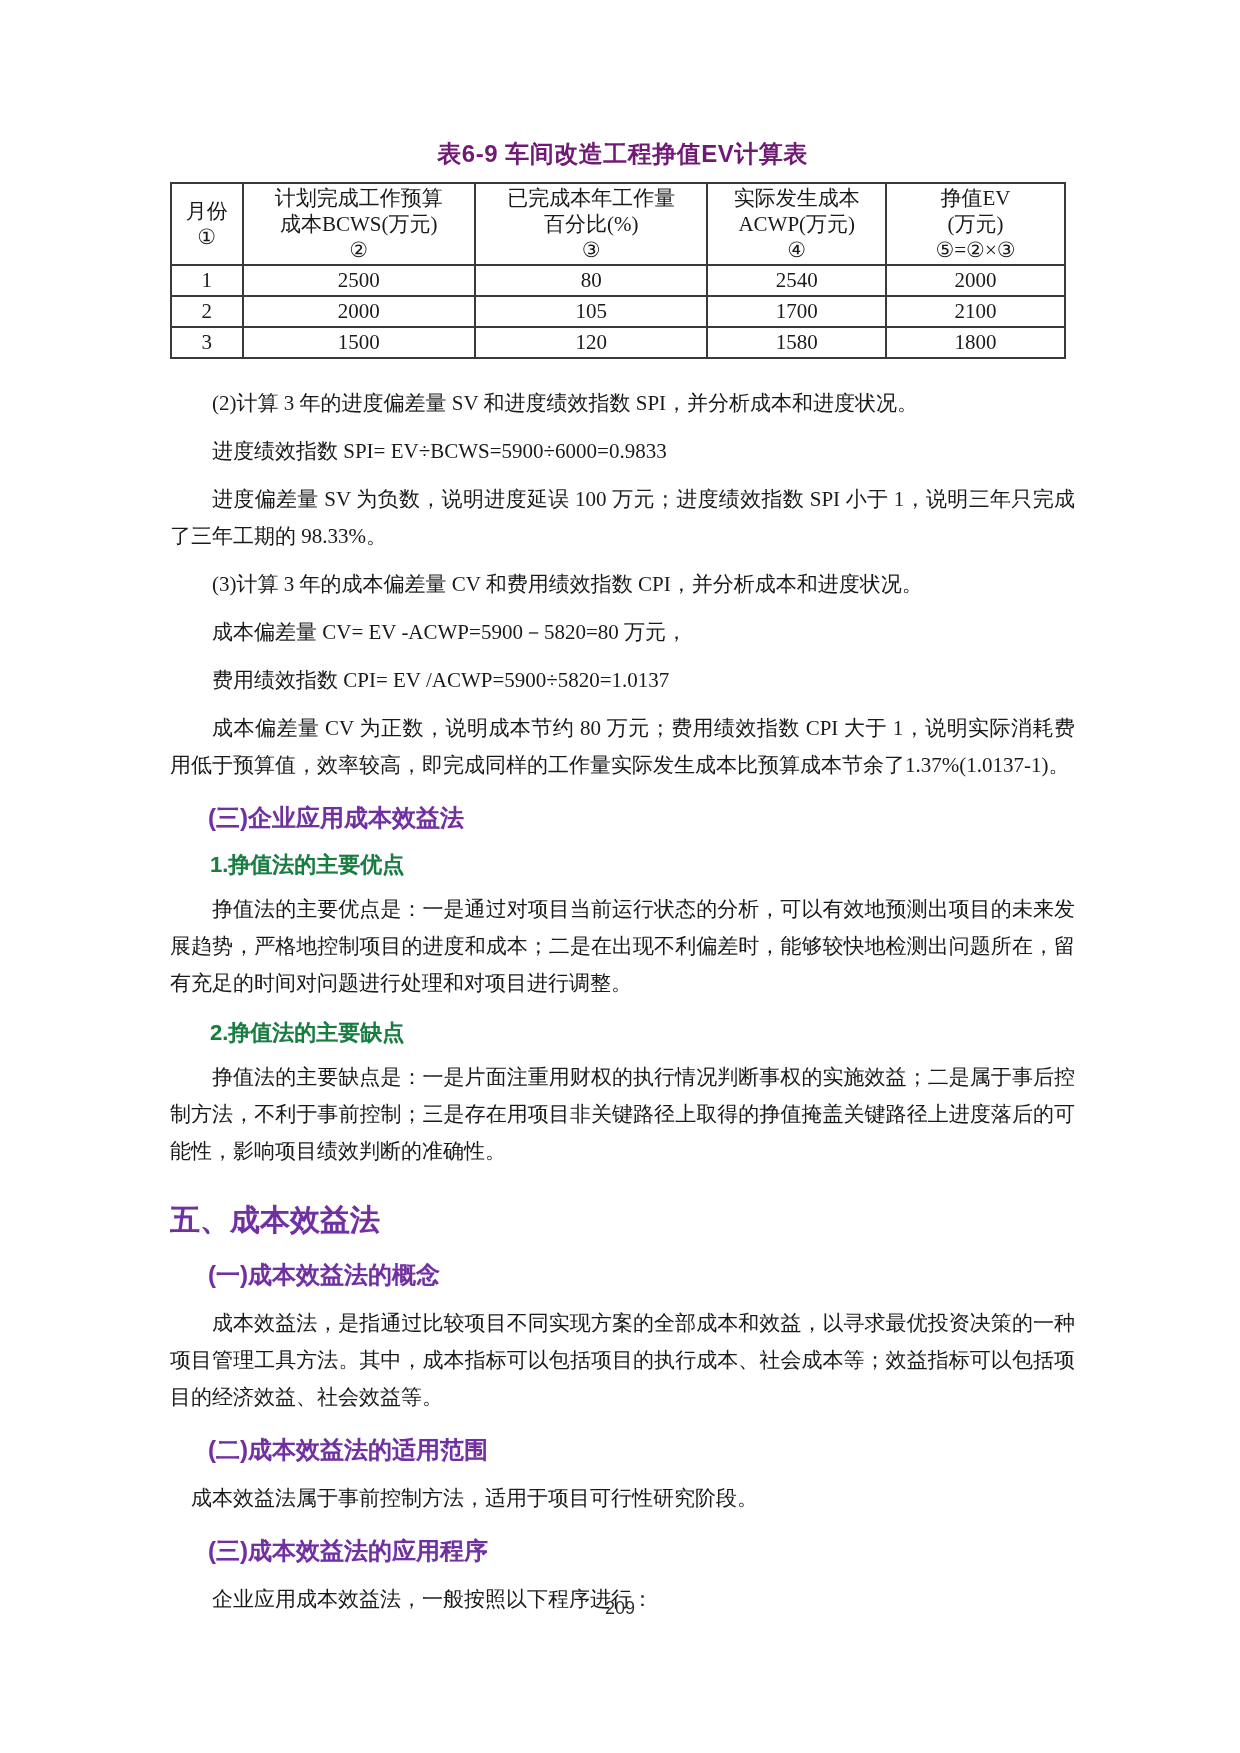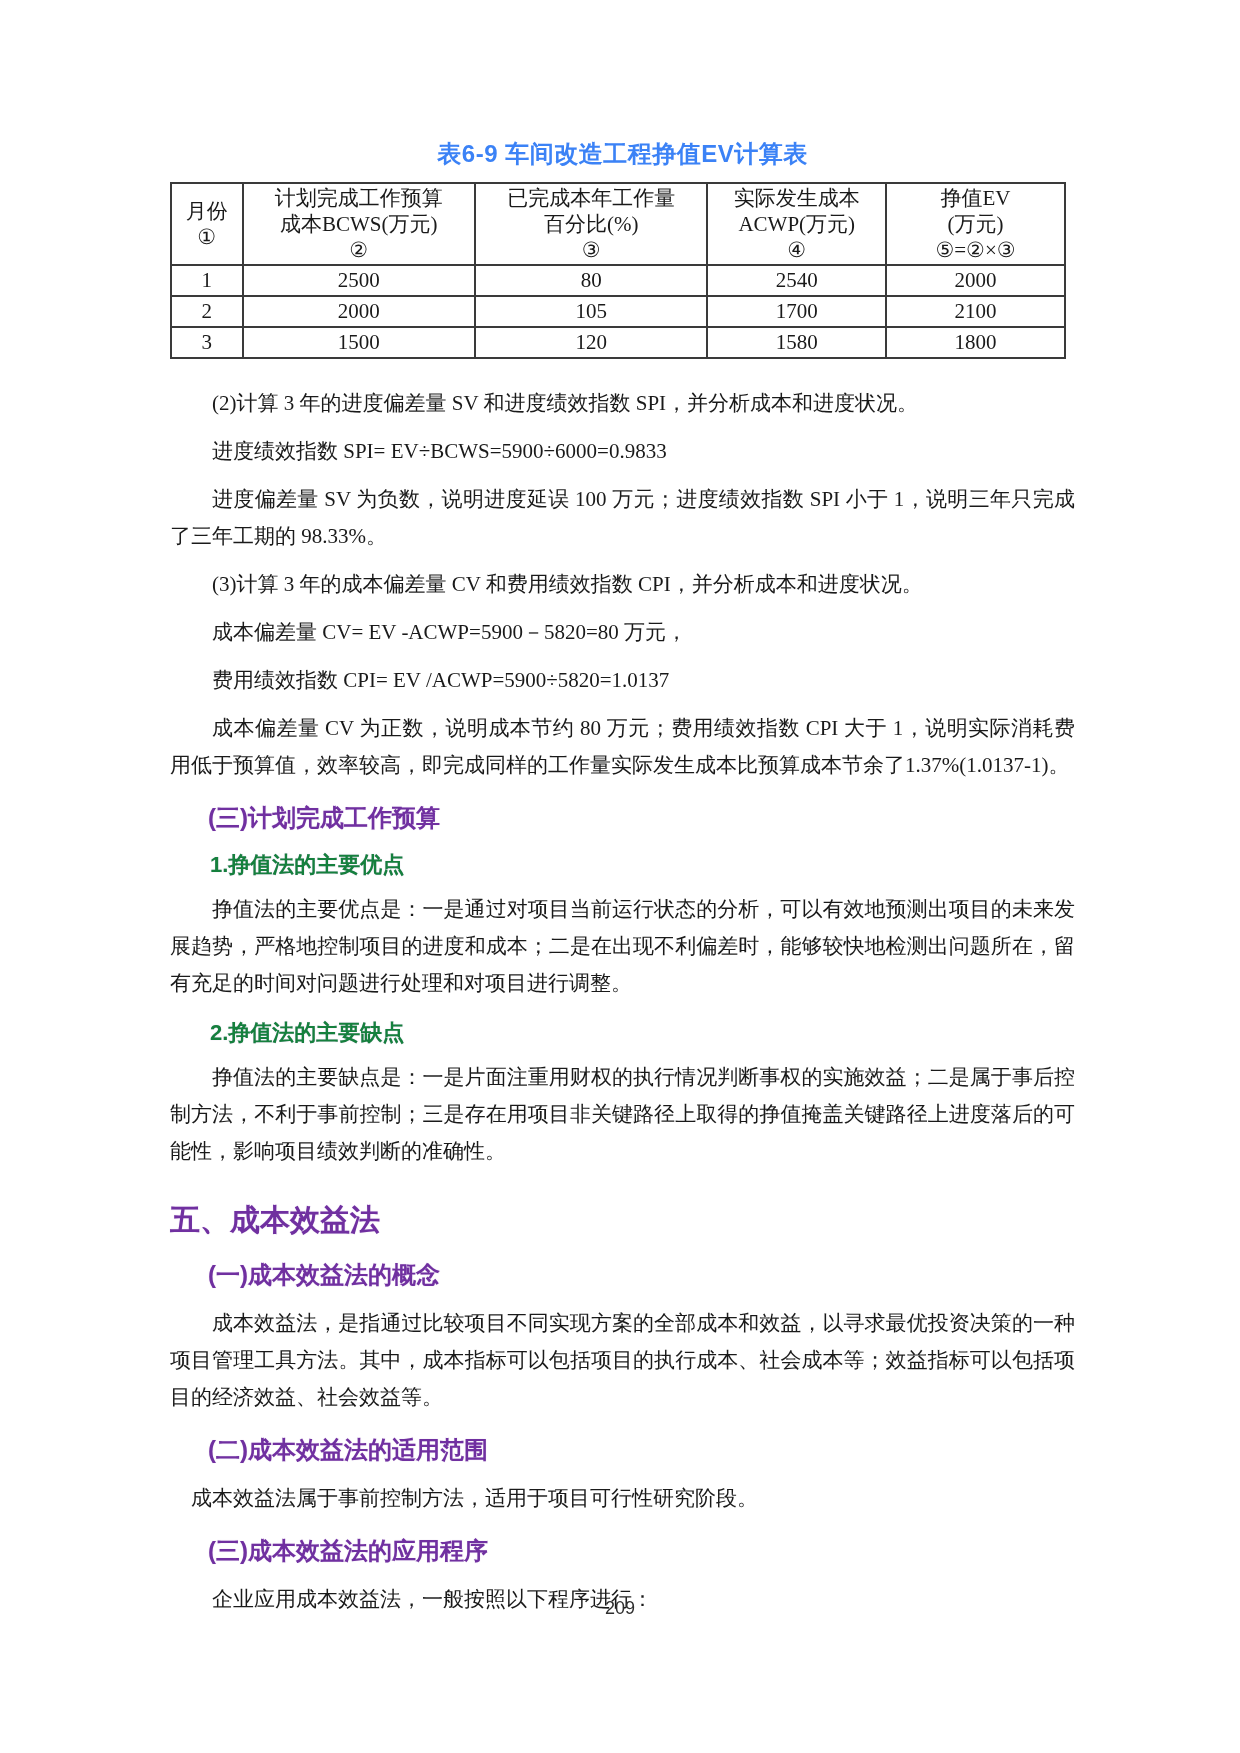--- a/index.html
+++ b/index.html
@@ -13,21 +13,21 @@
     color: #1a1a1a;
     overflow: hidden;
   }
   .content {
     padding: 138px 165px 0 170px;
   }
   .table-title {
     font-family: "Liberation Sans", "DejaVu Sans", sans-serif;
     font-weight: bold;
     font-size: 24px;
-    color: #3b82f6;
+    color: #701a75;
     text-align: center;
     margin-bottom: 12px;
     letter-spacing: 0.5px;
   }
   table.ev-table {
     border-collapse: collapse;
     width: 99%;
     table-layout: fixed;
     font-size: 21px;
   }
@@ -166,21 +166,21 @@
 
     <div class="body-text">
       <p class="para">(2)计算 3 年的进度偏差量 SV 和进度绩效指数 SPI，并分析成本和进度状况。</p>
       <p class="para">进度绩效指数 SPI= EV÷BCWS=5900÷6000=0.9833</p>
       <p class="para">进度偏差量 SV 为负数，说明进度延误 100 万元；进度绩效指数 SPI 小于 1，说明三年只完成了三年工期的 98.33%。</p>
       <p class="para">(3)计算 3 年的成本偏差量 CV 和费用绩效指数 CPI，并分析成本和进度状况。</p>
       <p class="para">成本偏差量 CV= EV -ACWP=5900－5820=80 万元，</p>
       <p class="para">费用绩效指数 CPI= EV /ACWP=5900÷5820=1.0137</p>
       <p class="para">成本偏差量 CV 为正数，说明成本节约 80 万元；费用绩效指数 CPI 大于 1，说明实际消耗费用低于预算值，效率较高，即完成同样的工作量实际发生成本比预算成本节余了1.37%(1.0137-1)。</p>
 
-      <div class="h3">(三)计划完成工作预算</div>
+      <div class="h3">(三)企业应用成本效益法</div>
       <div class="h4">1.挣值法的主要优点</div>
       <p class="para">挣值法的主要优点是：一是通过对项目当前运行状态的分析，可以有效地预测出项目的未来发展趋势，严格地控制项目的进度和成本；二是在出现不利偏差时，能够较快地检测出问题所在，留有充足的时间对问题进行处理和对项目进行调整。</p>
       <div class="h4">2.挣值法的主要缺点</div>
       <p class="para">挣值法的主要缺点是：一是片面注重用财权的执行情况判断事权的实施效益；二是属于事后控制方法，不利于事前控制；三是存在用项目非关键路径上取得的挣值掩盖关键路径上进度落后的可能性，影响项目绩效判断的准确性。</p>
 
       <div class="h2">五、成本效益法</div>
       <div class="h3">(一)成本效益法的概念</div>
       <p class="para">成本效益法，是指通过比较项目不同实现方案的全部成本和效益，以寻求最优投资决策的一种项目管理工具方法。其中，成本指标可以包括项目的执行成本、社会成本等；效益指标可以包括项目的经济效益、社会效益等。</p>
       <div class="h3">(二)成本效益法的适用范围</div>
       <p class="para indent-1">成本效益法属于事前控制方法，适用于项目可行性研究阶段。</p>

